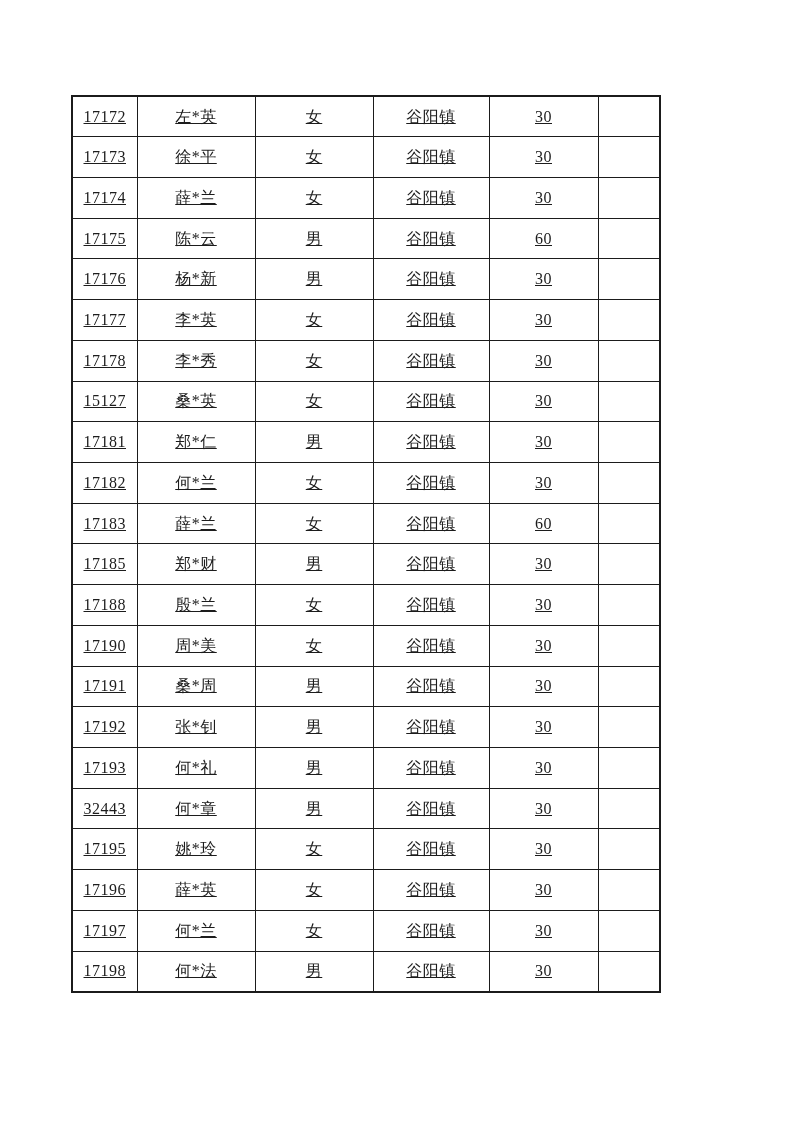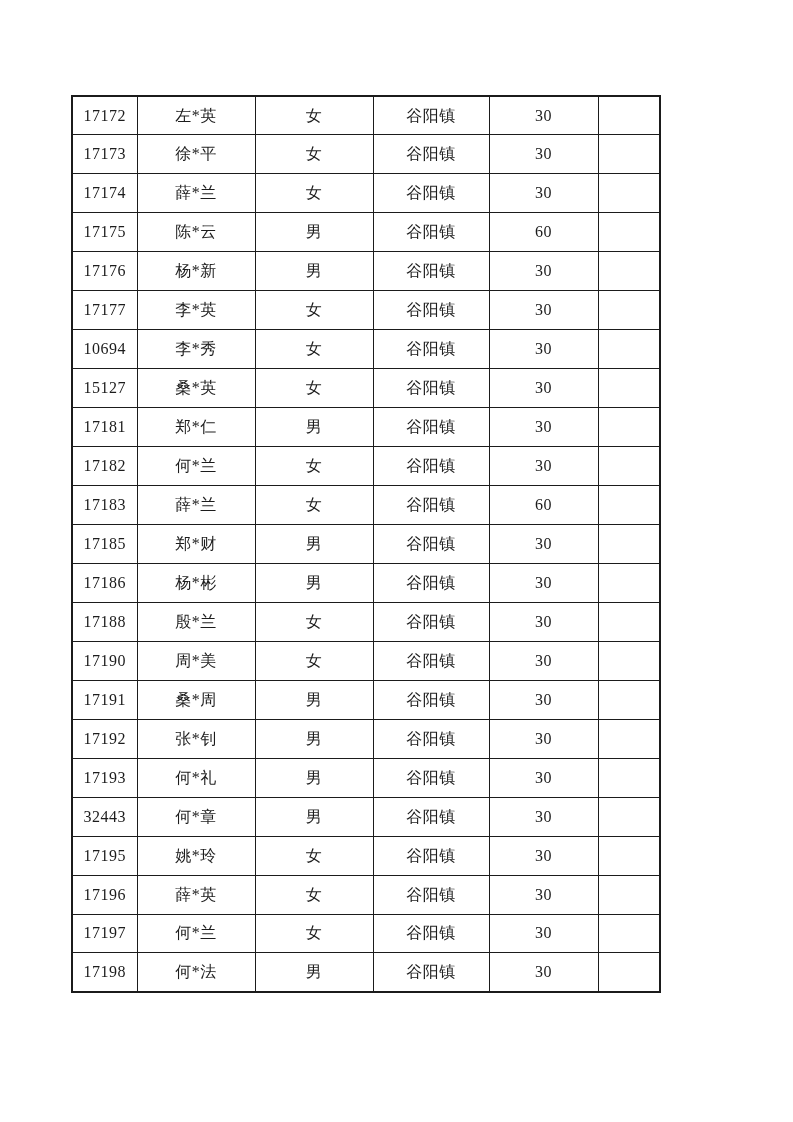--- a/index.html
+++ b/index.html
@@ -18,20 +18,21 @@
   }
   table.roster {
     position: absolute;
     left: 71px;
     top: 95px;
     width: 588px;
     height: 898px;
     border-collapse: collapse;
     table-layout: fixed;
     border: 2px solid #1b1b1b;
+    text-decoration: underline;
   }
   table.roster td {
     border: 1.5px solid #1b1b1b;
     text-align: center;
     vertical-align: middle;
     font-size: 16px;
     line-height: 1;
     padding: 0;
     overflow: hidden;
     white-space: nowrap;
@@ -97,21 +98,21 @@
   </tr>
         <tr>
     <td>17177</td>
     <td>李*英</td>
     <td>女</td>
     <td>谷阳镇</td>
     <td>30</td>
     <td></td>
   </tr>
         <tr>
-    <td>10694</td>
+    <td>17178</td>
     <td>李*秀</td>
     <td>女</td>
     <td>谷阳镇</td>
     <td>30</td>
     <td></td>
   </tr>
         <tr>
     <td>15127</td>
     <td>桑*英</td>
     <td>女</td>
@@ -139,28 +140,20 @@
     <td>17183</td>
     <td>薛*兰</td>
     <td>女</td>
     <td>谷阳镇</td>
     <td>60</td>
     <td></td>
   </tr>
         <tr>
     <td>17185</td>
     <td>郑*财</td>
-    <td>男</td>
-    <td>谷阳镇</td>
-    <td>30</td>
-    <td></td>
-  </tr>
-        <tr>
-    <td>17186</td>
-    <td>杨*彬</td>
     <td>男</td>
     <td>谷阳镇</td>
     <td>30</td>
     <td></td>
   </tr>
         <tr>
     <td>17188</td>
     <td>殷*兰</td>
     <td>女</td>
     <td>谷阳镇</td>

